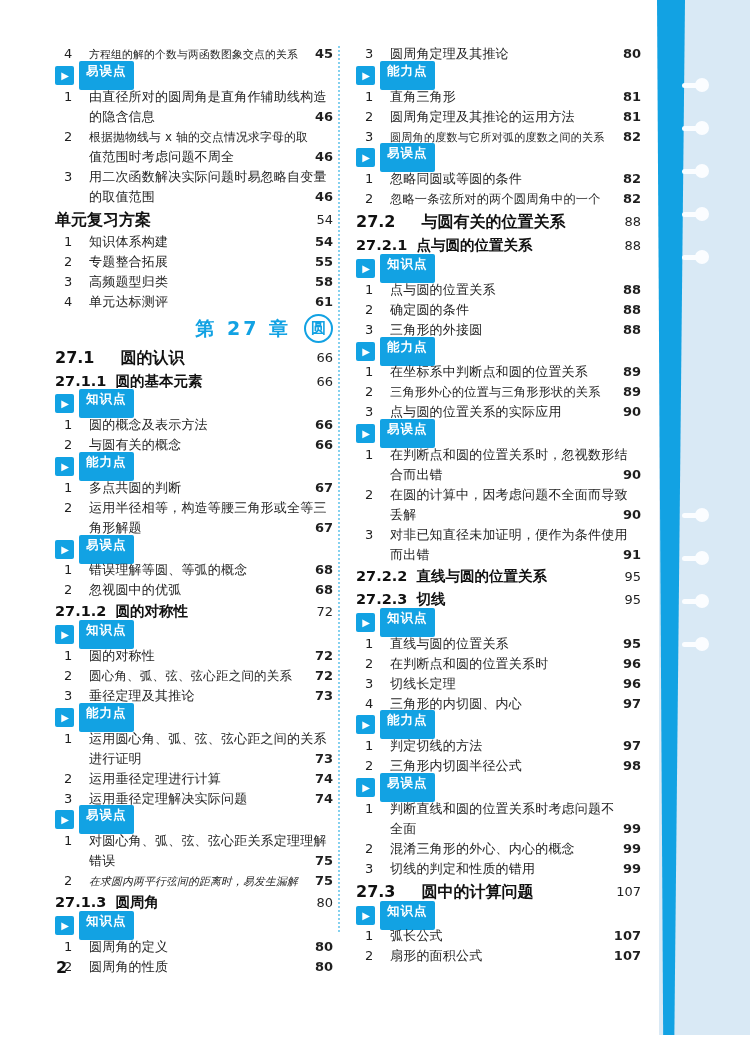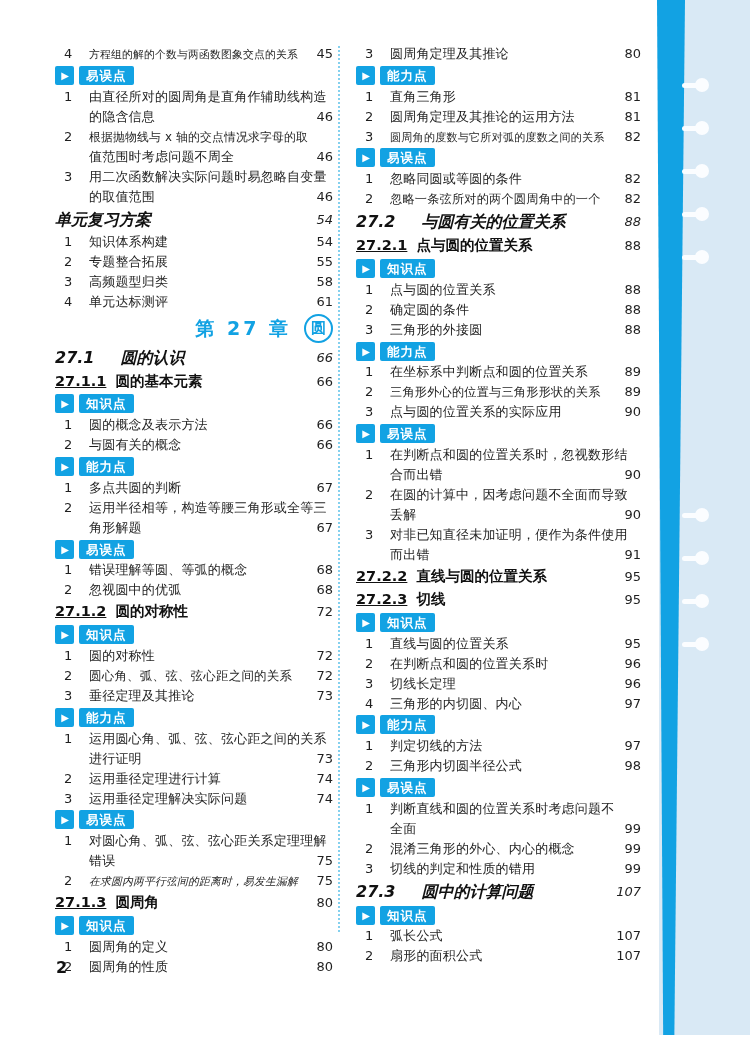--- a/index.html
+++ b/index.html
@@ -18,32 +18,32 @@
   .col{display:block;}
   .col-left{margin-left:55px;width:278px;}
   .col-right{margin-left:23px;width:285px;}
   .divider{position:absolute;left:338px;top:46px;height:886px;border-left:2px dotted var(--divider);}
   
   .item{display:flex;align-items:flex-start;}
   .num{width:34px;padding-left:9px;box-sizing:border-box;font-size:13px;line-height:20px;flex:0 0 auto;}
   .itext{flex:1 1 auto;min-width:0;}
   .iline{display:flex;align-items:baseline;height:20px;line-height:20px;}
   .txt{flex:1 1 auto;white-space:nowrap;font-size:13px;letter-spacing:.2px;}
-  .pg{flex:0 0 auto;font-size:13px;margin-left:6px;font-weight:400;color:var(--ink);}
+  .pg{flex:0 0 auto;font-size:13px;margin-left:6px;font-weight:700;color:var(--ink);}
   
   .badge-row{display:flex;align-items:center;height:19px;margin:1.8px 0;}
   .barrow{width:19px;height:19px;background:var(--accent);color:#fff;border-radius:2px;
     display:flex;align-items:center;justify-content:center;font-size:10px;padding-left:1px;box-sizing:border-box;}
-  .blabel{background:var(--accent);color:#fff;font-size:12.5px;font-weight:bold;height:19px;line-height:19px;
+  .blabel{background:var(--accent);color:#fff;font-size:12.5px;font-weight:bold;height:29px;line-height:19px;
     padding:0 7px;margin-left:5px;border-radius:2px;letter-spacing:1px;}
   
-  .h2,.hsec{display:flex;align-items:center;height:25px;line-height:25px;font-weight:bold;font-size:16px;color:#111;font-style:italic;}
+  .h2,.hsec{display:flex;align-items:center;height:25px;line-height:25px;font-weight:bold;font-size:16px;color:#111;}
   .h3{display:flex;align-items:baseline;height:23px;line-height:23px;font-weight:bold;font-size:14.5px;color:#111;}
   .h2 .hnum{margin-right:26px;}
-  .h3 .hnum{margin-right:9px;text-decoration:underline;}
+  .h3 .hnum{margin-right:9px;}
   .htitle{flex:1 1 auto;white-space:nowrap;}
   .hpg{font-weight:400;}
   .chapter{display:flex;align-items:center;height:30px;margin:2px 0 1px 0;justify-content:flex-end;}
   .chp{color:var(--accent);font-weight:bold;font-size:19px;letter-spacing:3px;}
   .chc{margin-left:13px;width:25px;height:25px;border:2px solid var(--accent);border-radius:50%;
     color:var(--accent);font-weight:bold;font-size:15px;display:flex;align-items:center;justify-content:center;box-sizing:content-box;}
   
   .folio{position:absolute;left:56px;top:958px;font-weight:bold;font-size:16px;color:#111;}
   
   .strip{position:absolute;left:659px;top:0;width:91px;height:1035px;background:var(--strip);}

